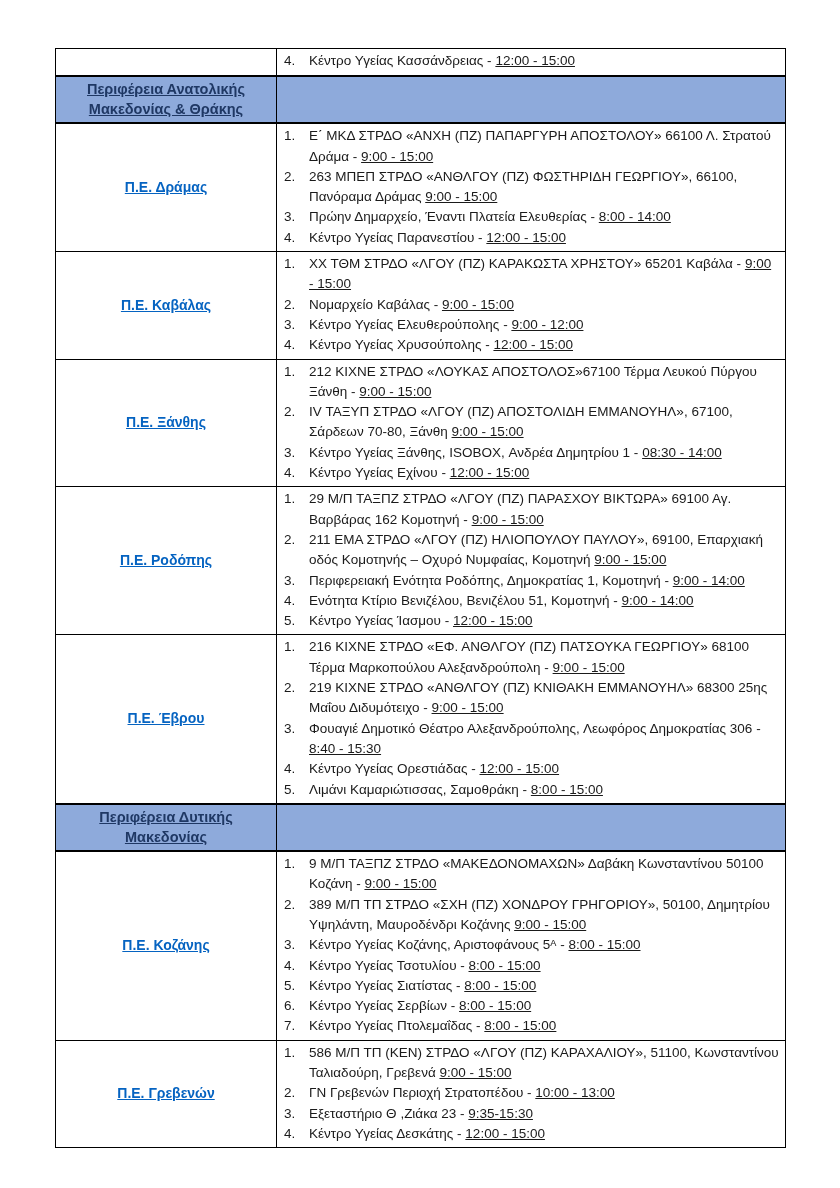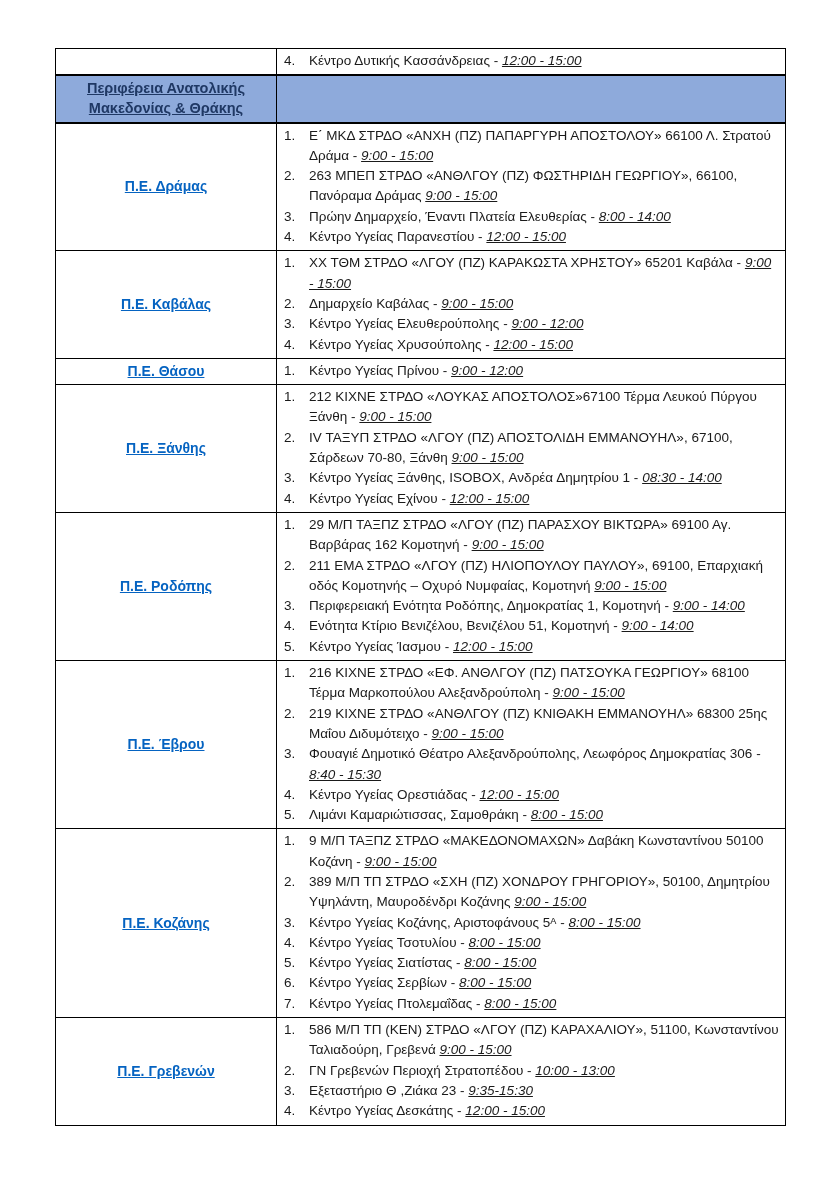--- a/index.html
+++ b/index.html
@@ -17,21 +17,21 @@
   }
   .page{position:relative;width:840px;height:1188px;background:#fff;overflow:hidden;}
   table.centers{
     position:absolute;left:55px;top:48px;width:731px;
     border-collapse:collapse;table-layout:fixed;
   }
   col.c-left{width:221px;}
   td{
     border:1px solid var(--border);
     font-size:13.5px;line-height:20.3px;
-    padding:1px 4px;
+    padding:13px 4px;
     vertical-align:middle;
     overflow:hidden;
   }
   td.left-cell{text-align:center;}
   td.items-cell{padding:2px 6px 3px 7px;vertical-align:top;}
   tr.section td{
     border-top:2.5px solid var(--border);
     border-bottom:2.5px solid var(--border);
     background:var(--section-bg);
   }
@@ -47,38 +47,38 @@
     color:var(--link);
     font-weight:700;
     font-size:14px;
     text-decoration:underline;
     cursor:pointer;
     display:inline-block;
   }
   .item{display:flex;align-items:flex-start;}
   .item-num{flex:0 0 25px;width:25px;}
   .item-body{flex:1;min-width:0;}
-  .time{text-decoration:underline;font-style:italic;}
+  .time{text-decoration:underline;}
 </style>
 </head>
 <body>
 
 <div class="page">
   <table class="centers">
     <colgroup>
       <col class="c-left">
       <col class="c-right">
     </colgroup>
     <tbody id="tbody">
         <tr class="continuation">
           <td class="left-cell"></td>
           <td class="items-cell">
             <div class="item">
               <span class="item-num">4.</span>
-              <span class="item-body"><span class="item-text">Κέντρο Δυτικής Κασσάνδρειας - </span><span class="time">12:00 - 15:00</span></span>
+              <span class="item-body"><span class="item-text">Κέντρο Υγείας Κασσάνδρειας - </span><span class="time">12:00 - 15:00</span></span>
             </div>
           </td>
         </tr>
         <tr class="section">
           <td class="left-cell"><span class="section-label">Περιφέρεια Ανατολικής Μακεδονίας &amp; Θράκης</span></td>
           <td class="items-cell"></td>
         </tr>
         <tr class="region">
           <td class="left-cell"><span class="region-link">Π.Ε. Δράμας</span></td>
           <td class="items-cell">
@@ -102,38 +102,29 @@
         </tr>
         <tr class="region">
           <td class="left-cell"><span class="region-link">Π.Ε. Καβάλας</span></td>
           <td class="items-cell">
             <div class="item">
               <span class="item-num">1.</span>
               <span class="item-body"><span class="item-text">ΧΧ ΤΘΜ ΣΤΡΔΟ «ΛΓΟΥ (ΠΖ) ΚΑΡΑΚΩΣΤΑ ΧΡΗΣΤΟΥ» 65201 Καβάλα - </span><span class="time">9:00 - 15:00</span></span>
             </div>
             <div class="item">
               <span class="item-num">2.</span>
-              <span class="item-body"><span class="item-text">Δημαρχείο Καβάλας - </span><span class="time">9:00 - 15:00</span></span>
+              <span class="item-body"><span class="item-text">Νομαρχείο Καβάλας - </span><span class="time">9:00 - 15:00</span></span>
             </div>
             <div class="item">
               <span class="item-num">3.</span>
               <span class="item-body"><span class="item-text">Κέντρο Υγείας Ελευθερούπολης - </span><span class="time">9:00 - 12:00</span></span>
             </div>
             <div class="item">
               <span class="item-num">4.</span>
               <span class="item-body"><span class="item-text">Κέντρο Υγείας Χρυσούπολης - </span><span class="time">12:00 - 15:00</span></span>
-            </div>
-          </td>
-        </tr>
-        <tr class="region">
-          <td class="left-cell"><span class="region-link">Π.Ε. Θάσου</span></td>
-          <td class="items-cell">
-            <div class="item">
-              <span class="item-num">1.</span>
-              <span class="item-body"><span class="item-text">Κέντρο Υγείας Πρίνου - </span><span class="time">9:00 - 12:00</span></span>
             </div>
           </td>
         </tr>
         <tr class="region">
           <td class="left-cell"><span class="region-link">Π.Ε. Ξάνθης</span></td>
           <td class="items-cell">
             <div class="item">
               <span class="item-num">1.</span>
               <span class="item-body"><span class="item-text">212 ΚΙΧΝΕ ΣΤΡΔΟ «ΛΟΥΚΑΣ ΑΠΟΣΤΟΛΟΣ»67100 Τέρμα Λευκού Πύργου Ξάνθη - </span><span class="time">9:00 - 15:00</span></span>
             </div>
@@ -193,20 +184,24 @@
             </div>
             <div class="item">
               <span class="item-num">4.</span>
               <span class="item-body"><span class="item-text">Κέντρο Υγείας Ορεστιάδας - </span><span class="time">12:00 - 15:00</span></span>
             </div>
             <div class="item">
               <span class="item-num">5.</span>
               <span class="item-body"><span class="item-text">Λιμάνι Καμαριώτισσας, Σαμοθράκη - </span><span class="time">8:00 - 15:00</span></span>
             </div>
           </td>
+        </tr>
+        <tr class="section">
+          <td class="left-cell"><span class="section-label">Περιφέρεια Δυτικής Μακεδονίας</span></td>
+          <td class="items-cell"></td>
         </tr>
         <tr class="region">
           <td class="left-cell"><span class="region-link">Π.Ε. Κοζάνης</span></td>
           <td class="items-cell">
             <div class="item">
               <span class="item-num">1.</span>
               <span class="item-body"><span class="item-text">9 Μ/Π ΤΑΞΠΖ ΣΤΡΔΟ «ΜΑΚΕΔΟΝΟΜΑΧΩΝ» Δαβάκη Κωνσταντίνου 50100 Κοζάνη - </span><span class="time">9:00 - 15:00</span></span>
             </div>
             <div class="item">
               <span class="item-num">2.</span>

